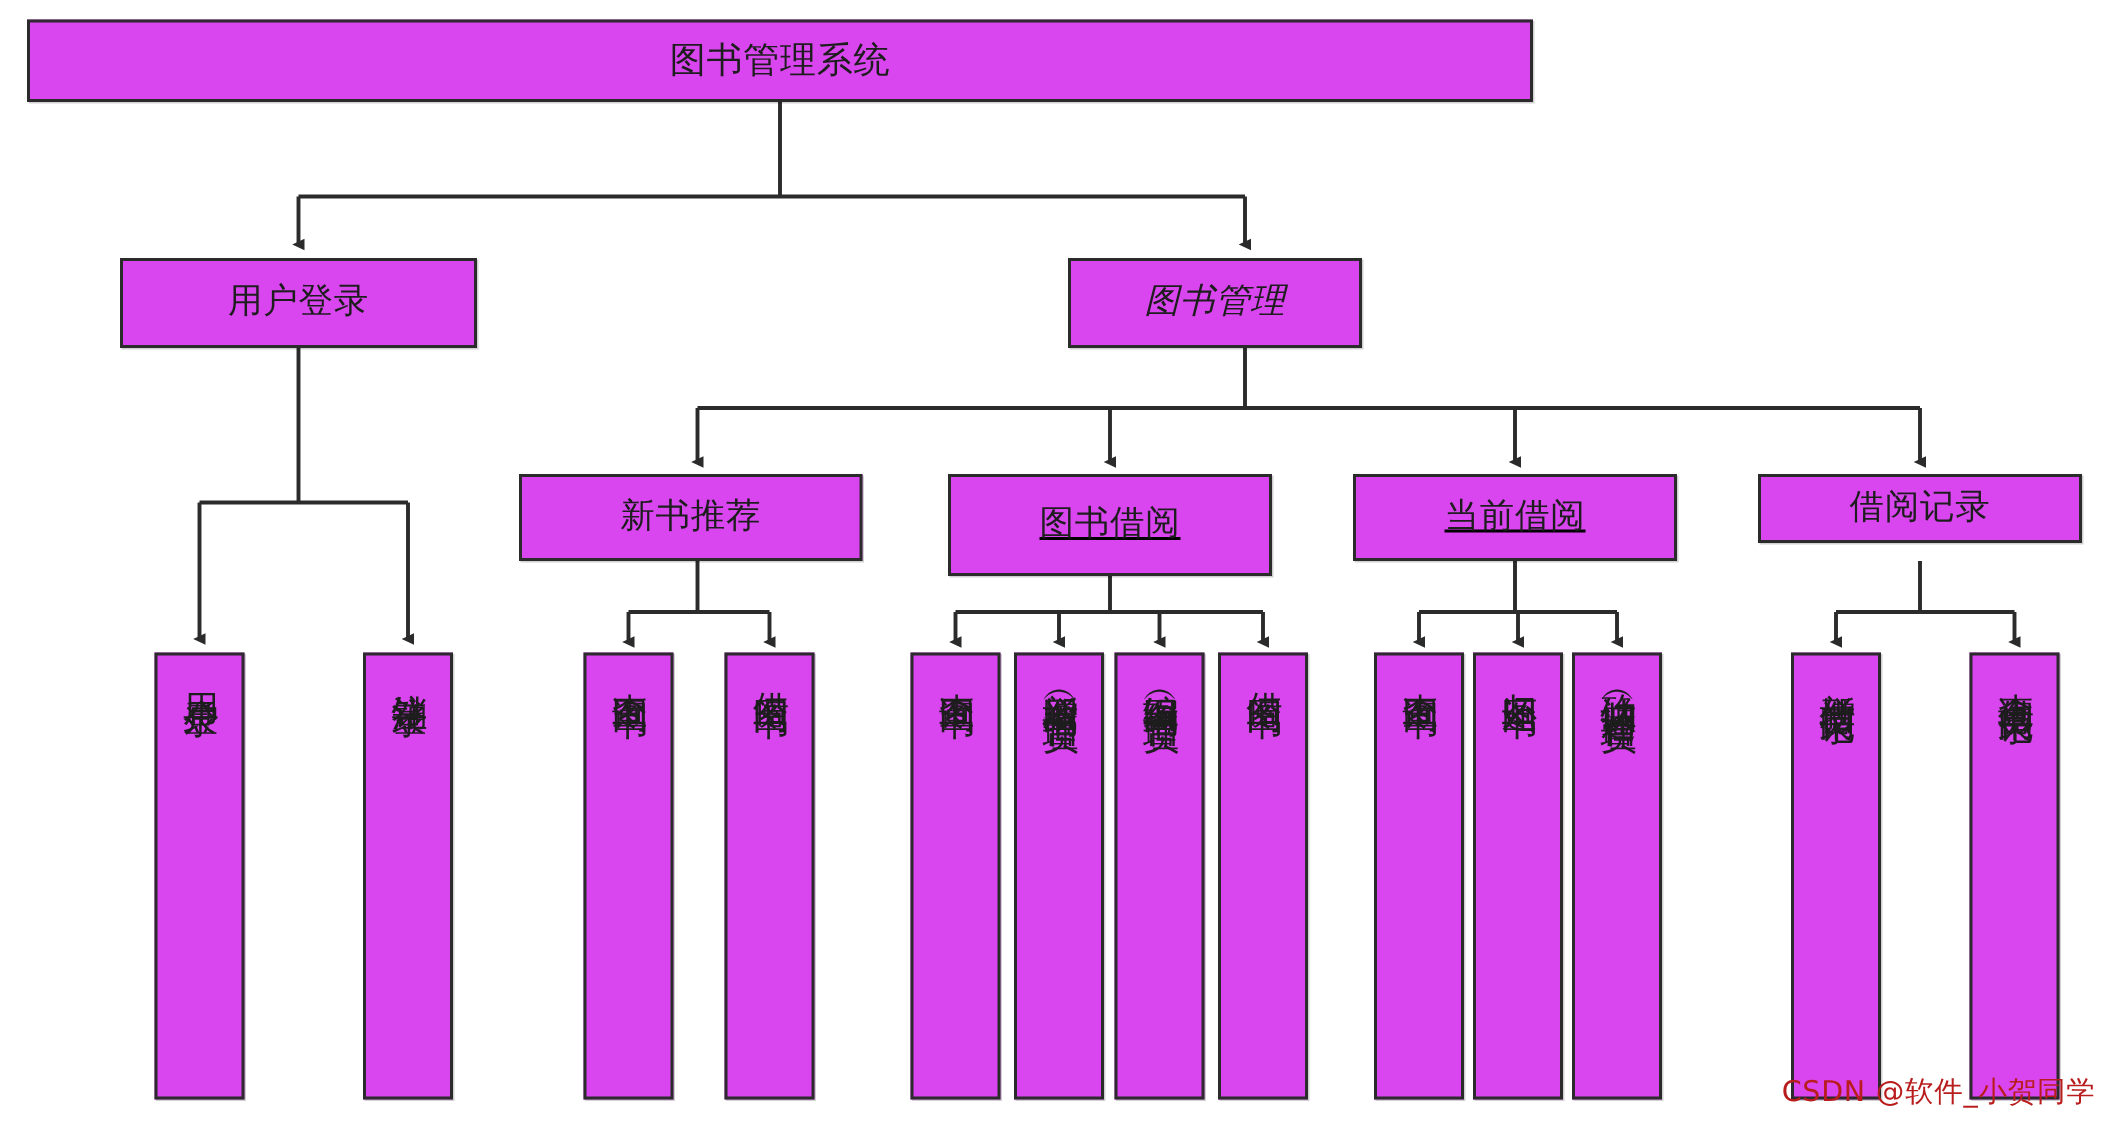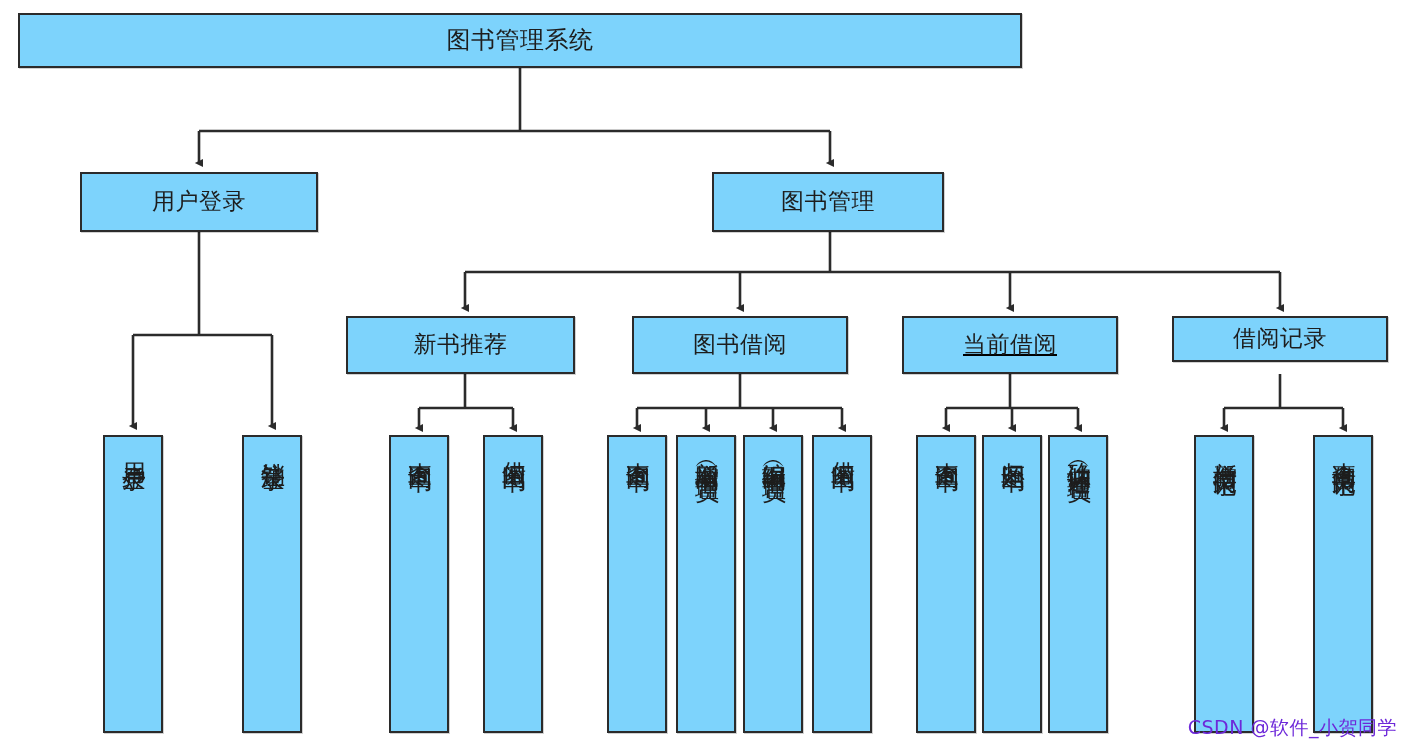--- a/index.html
+++ b/index.html
@@ -23,21 +23,21 @@
     left: 0;
     top: 0;
     width: 1405px;
     height: 747px;
     pointer-events: none;
   }
   .node {
     position: absolute;
     box-sizing: border-box;
     border: 2.4px solid #2b2b2b;
-    background: #7dd3fc;
+    background: #d946ef;
     display: flex;
     align-items: center;
     justify-content: center;
     box-shadow: 1px 1px 0 rgba(0,0,0,0.18);
   }
   .node .label {
     color: #1d1d1d;
     line-height: 1.18;
     letter-spacing: 0.5px;
     white-space: nowrap;
@@ -60,21 +60,21 @@
     line-height: 1.08;
     letter-spacing: 2.5px;
     white-space: normal;
     max-height: 100%;
   }
   .watermark {
     position: absolute;
     right: 8px;
     bottom: 6px;
     font-size: 19px;
-    color: #6d28d9;
+    color: #b91c1c;
     letter-spacing: 0.5px;
     font-family: "DejaVu Sans", "Liberation Sans", sans-serif;
     user-select: none;
   }
 </style>
 </head>
 <body>
 
 <div id="diagram-root">
 
@@ -129,29 +129,29 @@
   </svg>
 
   <div class="node horiz root" style="left:18px; top:13px; width:1004px; height:55px;">
     <span class="label">图书管理系统</span>
   </div>
 
   <div class="node horiz" style="left:80px; top:172px; width:238px; height:60px;">
     <span class="label">用户登录</span>
   </div>
 
-  <div class="node horiz" style="left:712px; top:172px; width:232px; height:60px;">
+  <div class="node horiz" style="left:712px; top:172px; width:196px; height:60px;font-style:italic;">
     <span class="label">图书管理</span>
   </div>
 
   <div class="node horiz" style="left:346px; top:316px; width:229px; height:58px;">
     <span class="label">新书推荐</span>
   </div>
 
-  <div class="node horiz" style="left:632px; top:316px; width:216px; height:58px;">
+  <div class="node horiz" style="left:632px; top:316px; width:216px; height:68px;text-decoration:underline;">
     <span class="label">图书借阅</span>
   </div>
 
   <div class="node horiz" style="left:902px; top:316px; width:216px; height:58px;text-decoration:underline;">
     <span class="label">当前借阅</span>
   </div>
 
   <div class="node horiz" style="left:1172px; top:316px; width:216px; height:46px;">
     <span class="label">借阅记录</span>
   </div>

